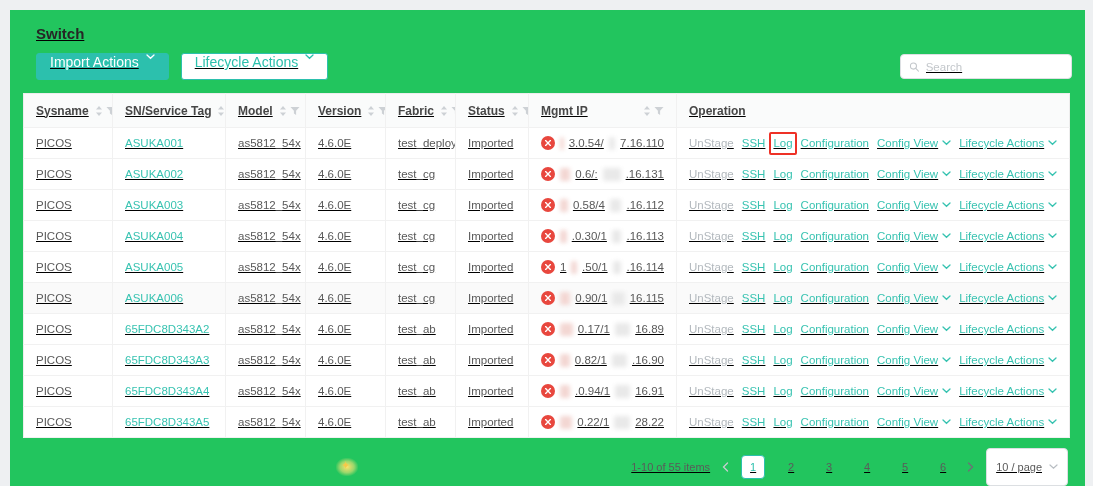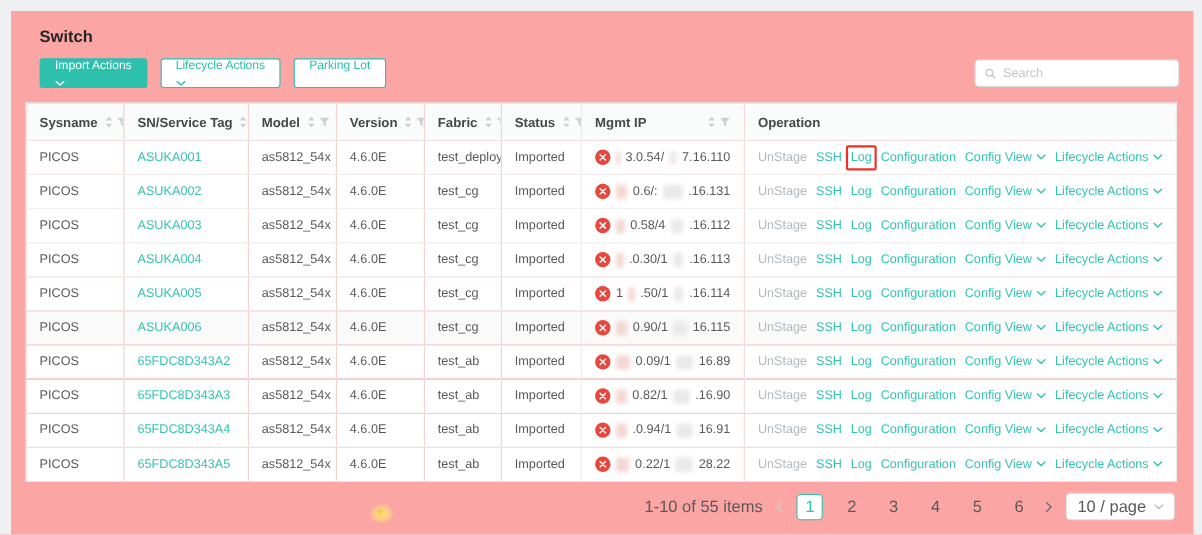--- a/index.html
+++ b/index.html
@@ -1,26 +1,26 @@
 <!DOCTYPE html>
 <html style="--accent: #2cc0ad; --link: #38c3b1;"><head>
 <meta charset="utf-8">
 <style>
   :root{ --accent:#2cc0ad; --link:#38c3b1; --border:#ededed; --divider:#f1f1f1; --text:#595959; }
   *{box-sizing:border-box;margin:0;padding:0;font-family:"Liberation Sans",sans-serif;}
   html,body{width:1093px;height:486px;overflow:hidden;}
   body{background:#eef0f2;position:relative;}
-  .card{position:absolute;left:10px;top:10px;right:8px;bottom:0;background:#fca5a5;}
+  .card{position:absolute;left:10px;top:10px;right:8px;bottom:0;background:#22c55e;text-decoration:underline;}
   .page-title{font-size:15px;font-weight:700;color:#262626;margin:15px 0 0 26px;}
   .toolbar{display:flex;align-items:center;gap:12px;margin:11px 13px 0 26px;height:27px;}
-  .btn{display:inline-flex;align-items:flex-start;gap:7px;height:27px;padding:0 13px;font-size:11px;
-       border-radius:3px;border:1px solid var(--accent);background:#fff;color:var(--accent);cursor:pointer;flex-direction:column;}
+  .btn{display:inline-flex;align-items:flex-start;gap:7px;height:27px;padding:0 13px;font-size:14px;
+       border-radius:3px;border:1px solid var(--accent);background:#fff;color:var(--accent);cursor:pointer;}
   .btn.primary{background:var(--accent);color:#fff;border-color:var(--accent);}
   .chev{display:inline-block;}
-  .search{margin-left:auto;display:flex;align-items:center;gap:6px;width:186px;height:25px;
+  .search{margin-left:auto;display:flex;align-items:center;gap:6px;width:172px;height:25px;
           border:1px solid #dde0e3;border-radius:4px;padding:0 8px;background:#fff;}
   .search input{border:none;outline:none;font-size:11.5px;color:#555;width:100%;background:transparent;}
   .search input::placeholder{color:#c3c7cb;}
   table{margin:13px 15px 0 13px;width:calc(100% - 28px);border-collapse:collapse;table-layout:fixed;}
   table{border:1px solid var(--border);}
   th,td{border-right:1px solid var(--divider);border-bottom:1px solid var(--divider);padding:0 12px;
         text-align:left;white-space:nowrap;overflow:hidden;}
   th:last-child,td:last-child{border-right:none;}
   thead th{background:#fafbfb;height:34px;font-size:12px;font-weight:700;color:#474747;}
   .th-inner{display:flex;align-items:center;}
@@ -35,27 +35,27 @@
   .blur.pink{background:#f3d7d3;}
   .blur.gray{background:#e9e9e9;}
   .ops{display:flex;gap:8px;}
   .op{font-size:11.5px;color:var(--link);text-decoration:none;cursor:pointer;display:inline-flex;
       align-items:center;gap:4px;white-space:nowrap;}
   .op.dis{color:#b3b9be;cursor:default;}
   .op.annot{position:relative;}
   .op.annot::after{content:"";position:absolute;left:-4px;right:-4px;top:-5px;bottom:-6px;
       border:2px solid #ee3126;border-radius:2px;pointer-events:none;}
   .pager{display:flex;align-items:center;justify-content:flex-end;gap:10px;margin:10px 17px 0 0;
-         font-size:15px;color:#5a5a5a;}
+         font-size:11px;color:#5a5a5a;}
   .pg-nav{background:none;border:none;cursor:pointer;display:inline-flex;align-items:center;padding:2px;}
   .pg-num{display:inline-flex;align-items:center;justify-content:center;min-width:24px;height:24px;
           cursor:pointer;color:#5a5a5a;border-radius:4px;}
   .pg-num.cur{border:1px solid var(--accent);color:var(--accent);background:#fff;}
   .pages{display:inline-flex;align-items:center;gap:14px;}
-  .pagesize{display:flex;align-items:center;gap:7px;height:25px;padding:0 9px;border:1px solid #dcdfe2;
+  .pagesize{display:flex;align-items:center;gap:7px;height:38px;padding:0 9px;border:1px solid #dcdfe2;
             border-radius:4px;color:#5a5a5a;cursor:pointer;background:#fff;}
   .sparkle{position:absolute;left:336px;top:458px;width:22px;height:18px;pointer-events:none;
            background:radial-gradient(ellipse at center,#ffe06b 0%,rgba(255,230,120,.55) 45%,rgba(255,230,120,0) 75%);
            filter:blur(.5px);}
   .sparkle::after{content:"✦";position:absolute;left:5px;top:1px;font-size:11px;color:#f5c94a;}
 </style>
 </head>
 <body>
 
 <div class="card">
@@ -66,23 +66,20 @@
       <span>Import Actions</span>
       <svg class="chev" width="9" height="6" viewBox="0 0 9 6">
           <polyline points="1,1 4.5,4.3 8,1" fill="none" stroke="currentColor" stroke-width="1.3" stroke-linecap="round"></polyline>
         </svg>
     </button>
     <button class="btn">
       <span>Lifecycle Actions</span>
       <svg class="chev" width="9" height="6" viewBox="0 0 9 6">
           <polyline points="1,1 4.5,4.3 8,1" fill="none" stroke="currentColor" stroke-width="1.3" stroke-linecap="round"></polyline>
         </svg>
-    </button>
-    <button class="btn">
-      <span>Parking Lot</span>
     </button>
     <div class="search">
       <svg width="12" height="12" viewBox="0 0 12 12">
           <circle cx="5" cy="5" r="3.4" fill="none" stroke="#c3c7cb" stroke-width="1.2"></circle>
           <line x1="7.6" y1="7.6" x2="10.6" y2="10.6" stroke="#c3c7cb" stroke-width="1.2" stroke-linecap="round"></line>
         </svg>
       <input placeholder="Search" style="">
     </div>
   </div>
 
@@ -508,21 +505,21 @@
           <td>test_ab</td>
           <td>Imported</td>
           <td>
             <div class="ip">
               <span class="err">
                 <svg width="8" height="8" viewBox="0 0 10 10">
                   <path d="M2 2 L8 8 M8 2 L2 8" stroke="#fff" stroke-width="1.7" stroke-linecap="round"></path>
                 </svg>
               </span>
               <span class="blur pink" style="width: 15px;"></span>
-              <span>0.09/1</span>
+              <span>0.17/1</span>
               <span class="blur gray" style="width: 18px;"></span>
               <span>16.89</span>
             </div>
           </td>
           <td>
             <div class="ops">
               <a class="op dis">
                 <span>UnStage</span>
               </a>
               <a class="op">

